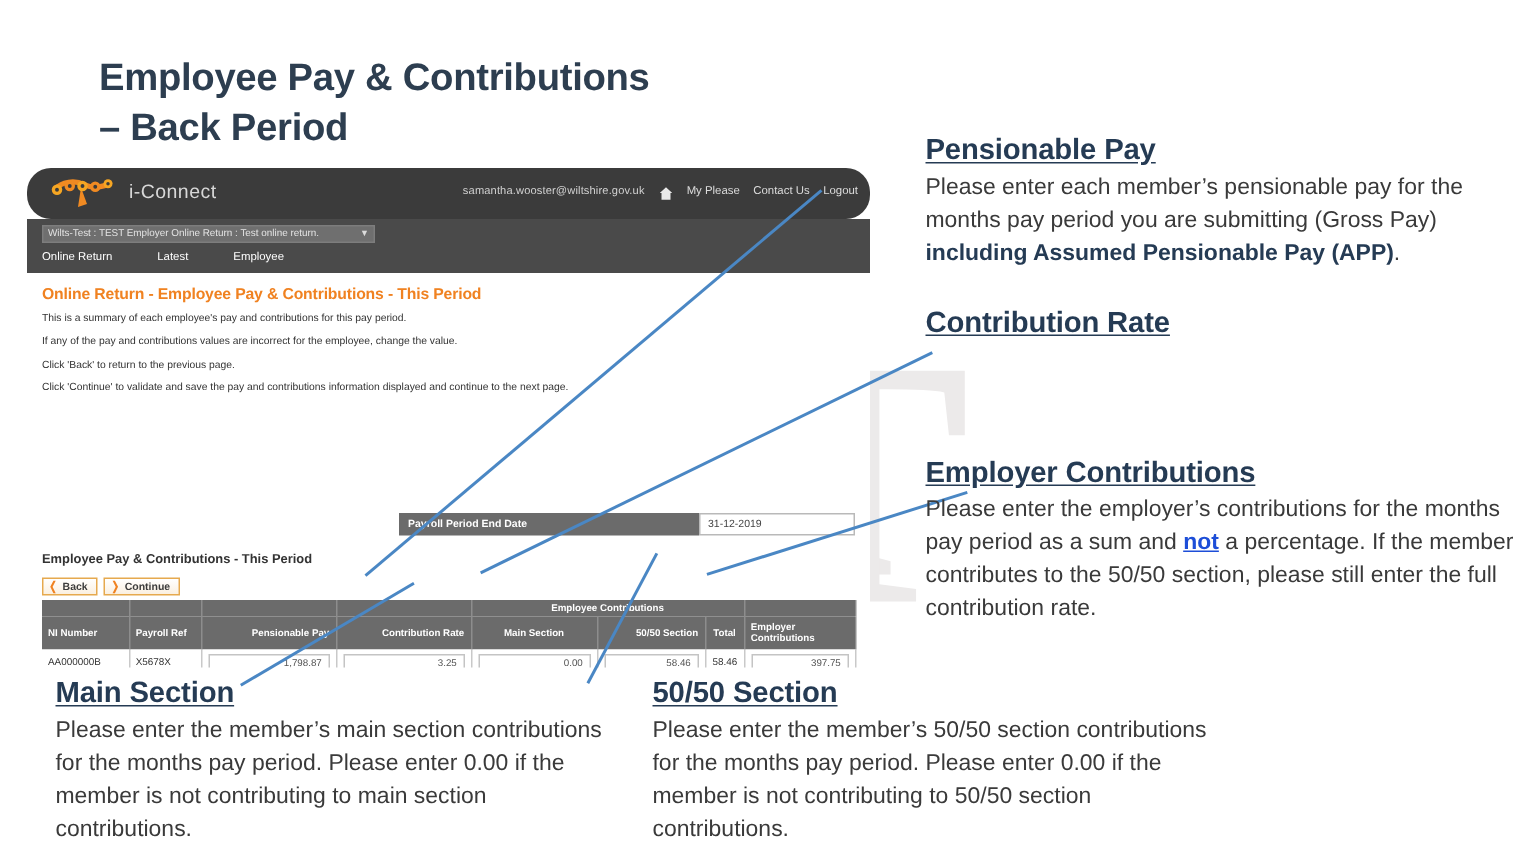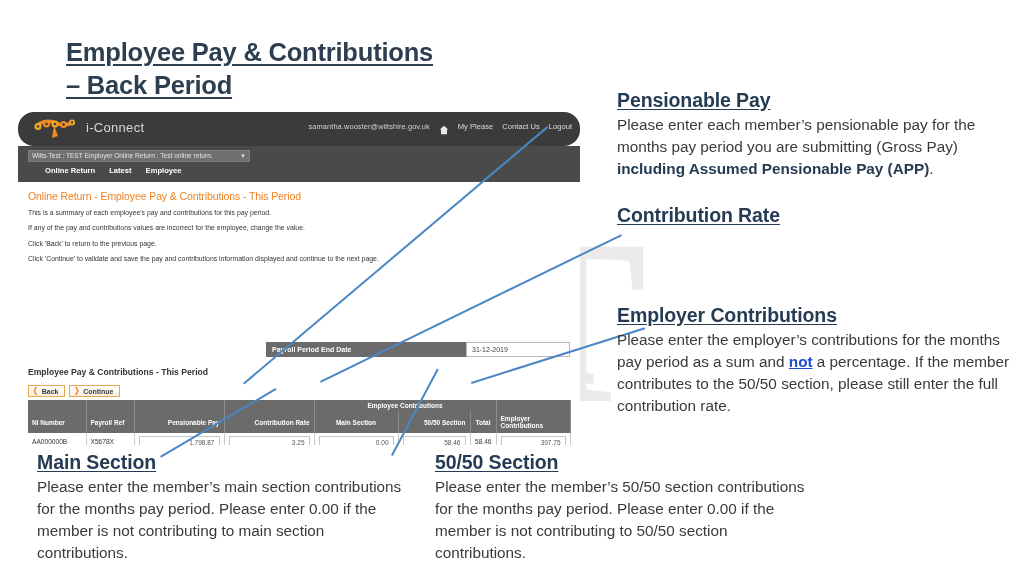--- a/index.html
+++ b/index.html
@@ -20,21 +20,21 @@
   #wm-c { left: 120px; top: 205px; font-size: 235px; }
   #wm-a { left: 415px; top: 175px; font-size: 250px; }
   #wm-t { left: 490px; top: 205px; font-size: 235px; }
 
   
   #slide-title {
     position: absolute; left: 66px; top: 36px; width: 420px;
     font-size: 25.5px; font-weight: 700; color: #2d3e50;
     line-height: 1.28; letter-spacing: -0.2px;
   }
-  #slide-title span { text-decoration: underline; text-underline-offset: 3px; }
+  #slide-title span { text-underline-offset: 3px; }
 
   
   .ann { position: absolute; color: #333333; }
   .ann h3 {
     font-size: 19.5px; font-weight: 700; color: #253b54;
     text-decoration: underline; text-underline-offset: 2px;
     line-height: 1.25; margin-bottom: 2px; letter-spacing: -0.1px;
   }
   .ann p { font-size: 15.3px; line-height: 1.42; color: #3a3a3a; }
   .ann b { font-weight: 700; color: #253b54; }
@@ -74,27 +74,27 @@
   #app-subbar { height: 36px; background: #4a4a4a; position: relative; }
   #ret-select {
     position: absolute; left: 10px; top: 4px;
     width: 222px; height: 12px; background: #6f6f6f;
     border: 1px solid #7d7d7d; font-size: 6.6px; color: #e3e3e3;
     padding: 0 3px; line-height: 10px; display: flex;
     align-items: center; justify-content: space-between;
   }
   #ret-select .caret { font-size: 6px; color: #dcdcdc; }
   #subnav {
-    position: absolute; left: 27px; top: 20px;
-    display: flex; gap: 14px; font-size: 7.6px; font-weight: 700; color: #ffffff;
+    position: absolute; left: 10px; top: 20px;
+    display: flex; gap: 30px; font-size: 7.6px; font-weight: 400; color: #ffffff;
   }
 
   #app-body { position: relative; background: #fff; padding: 8px 10px 0 10px; }
   #page-heading {
-    font-size: 10.5px; font-weight: 400; color: #f08221;
+    font-size: 10.5px; font-weight: 700; color: #f08221;
     letter-spacing: -.1px; margin-bottom: 7px;
   }
   .intro { font-size: 6.9px; color: #333; margin-bottom: 7px; line-height: 1.2; }
 
   #period-row {
     position: absolute; left: 248px; top: 160px;
     width: 304px; height: 15px; display: flex;
   }
   #period-label {
     flex: 1; background: #6b6b6b; color: #fff; font-size: 7px;

